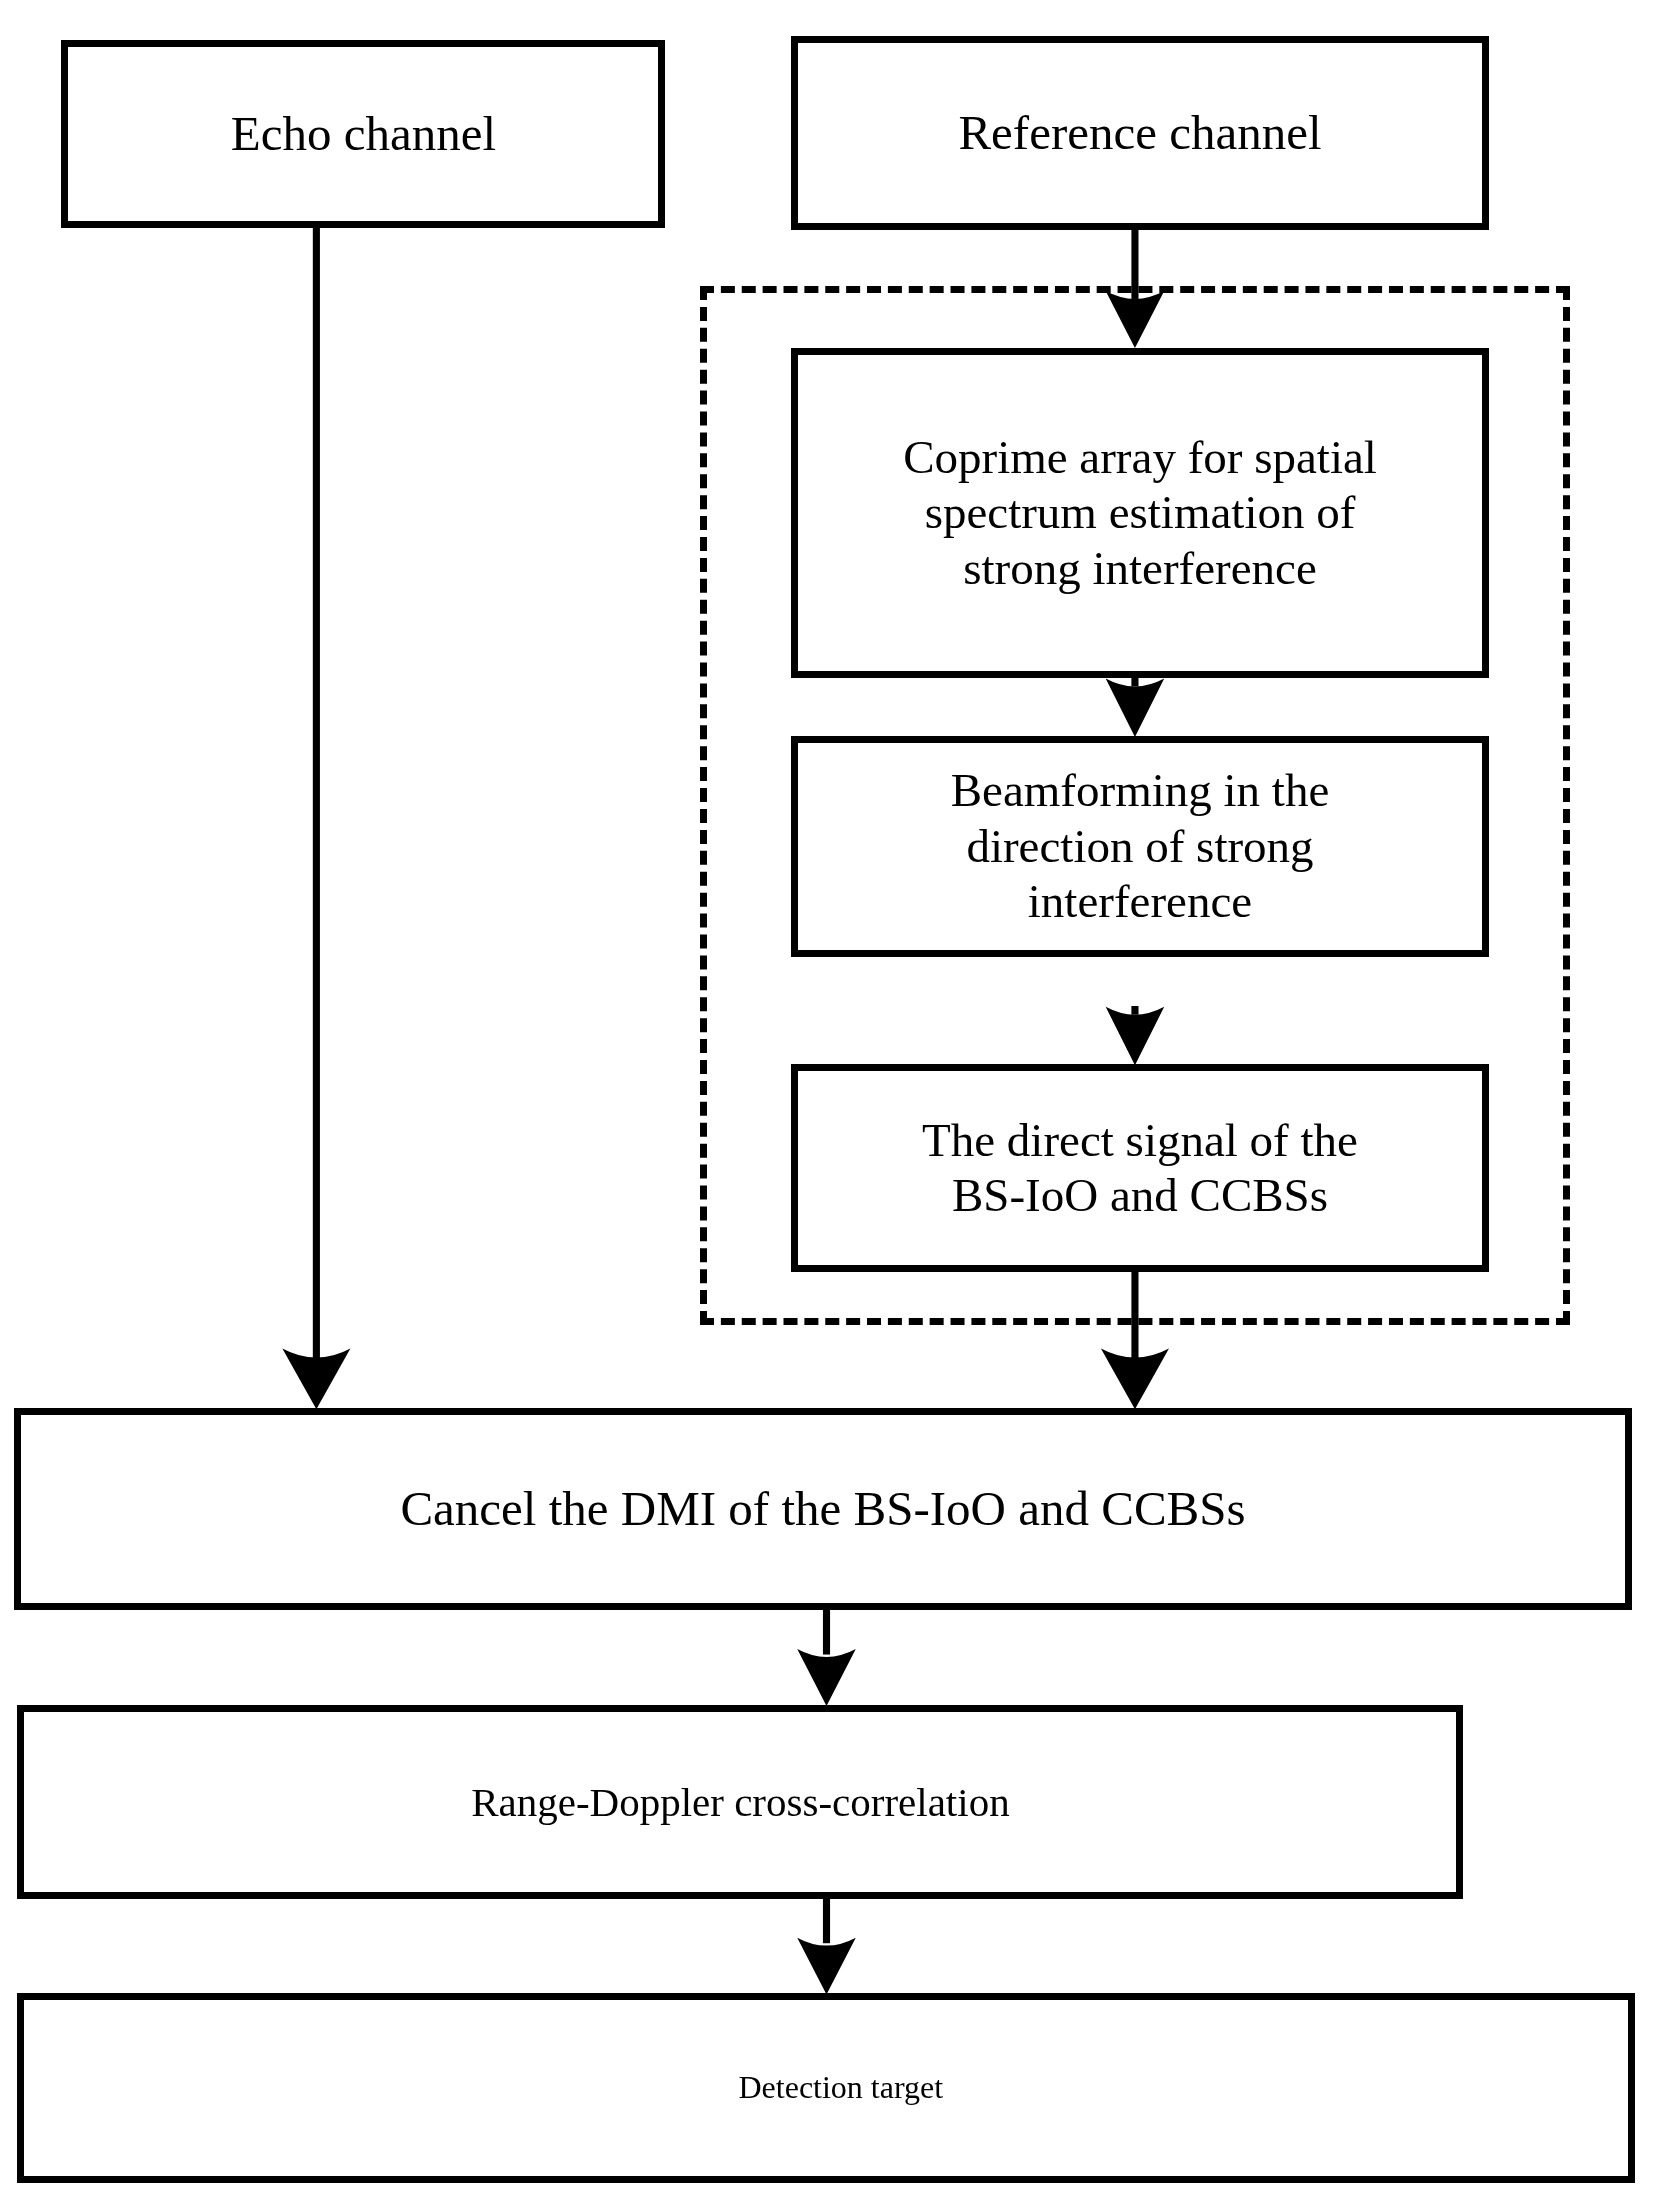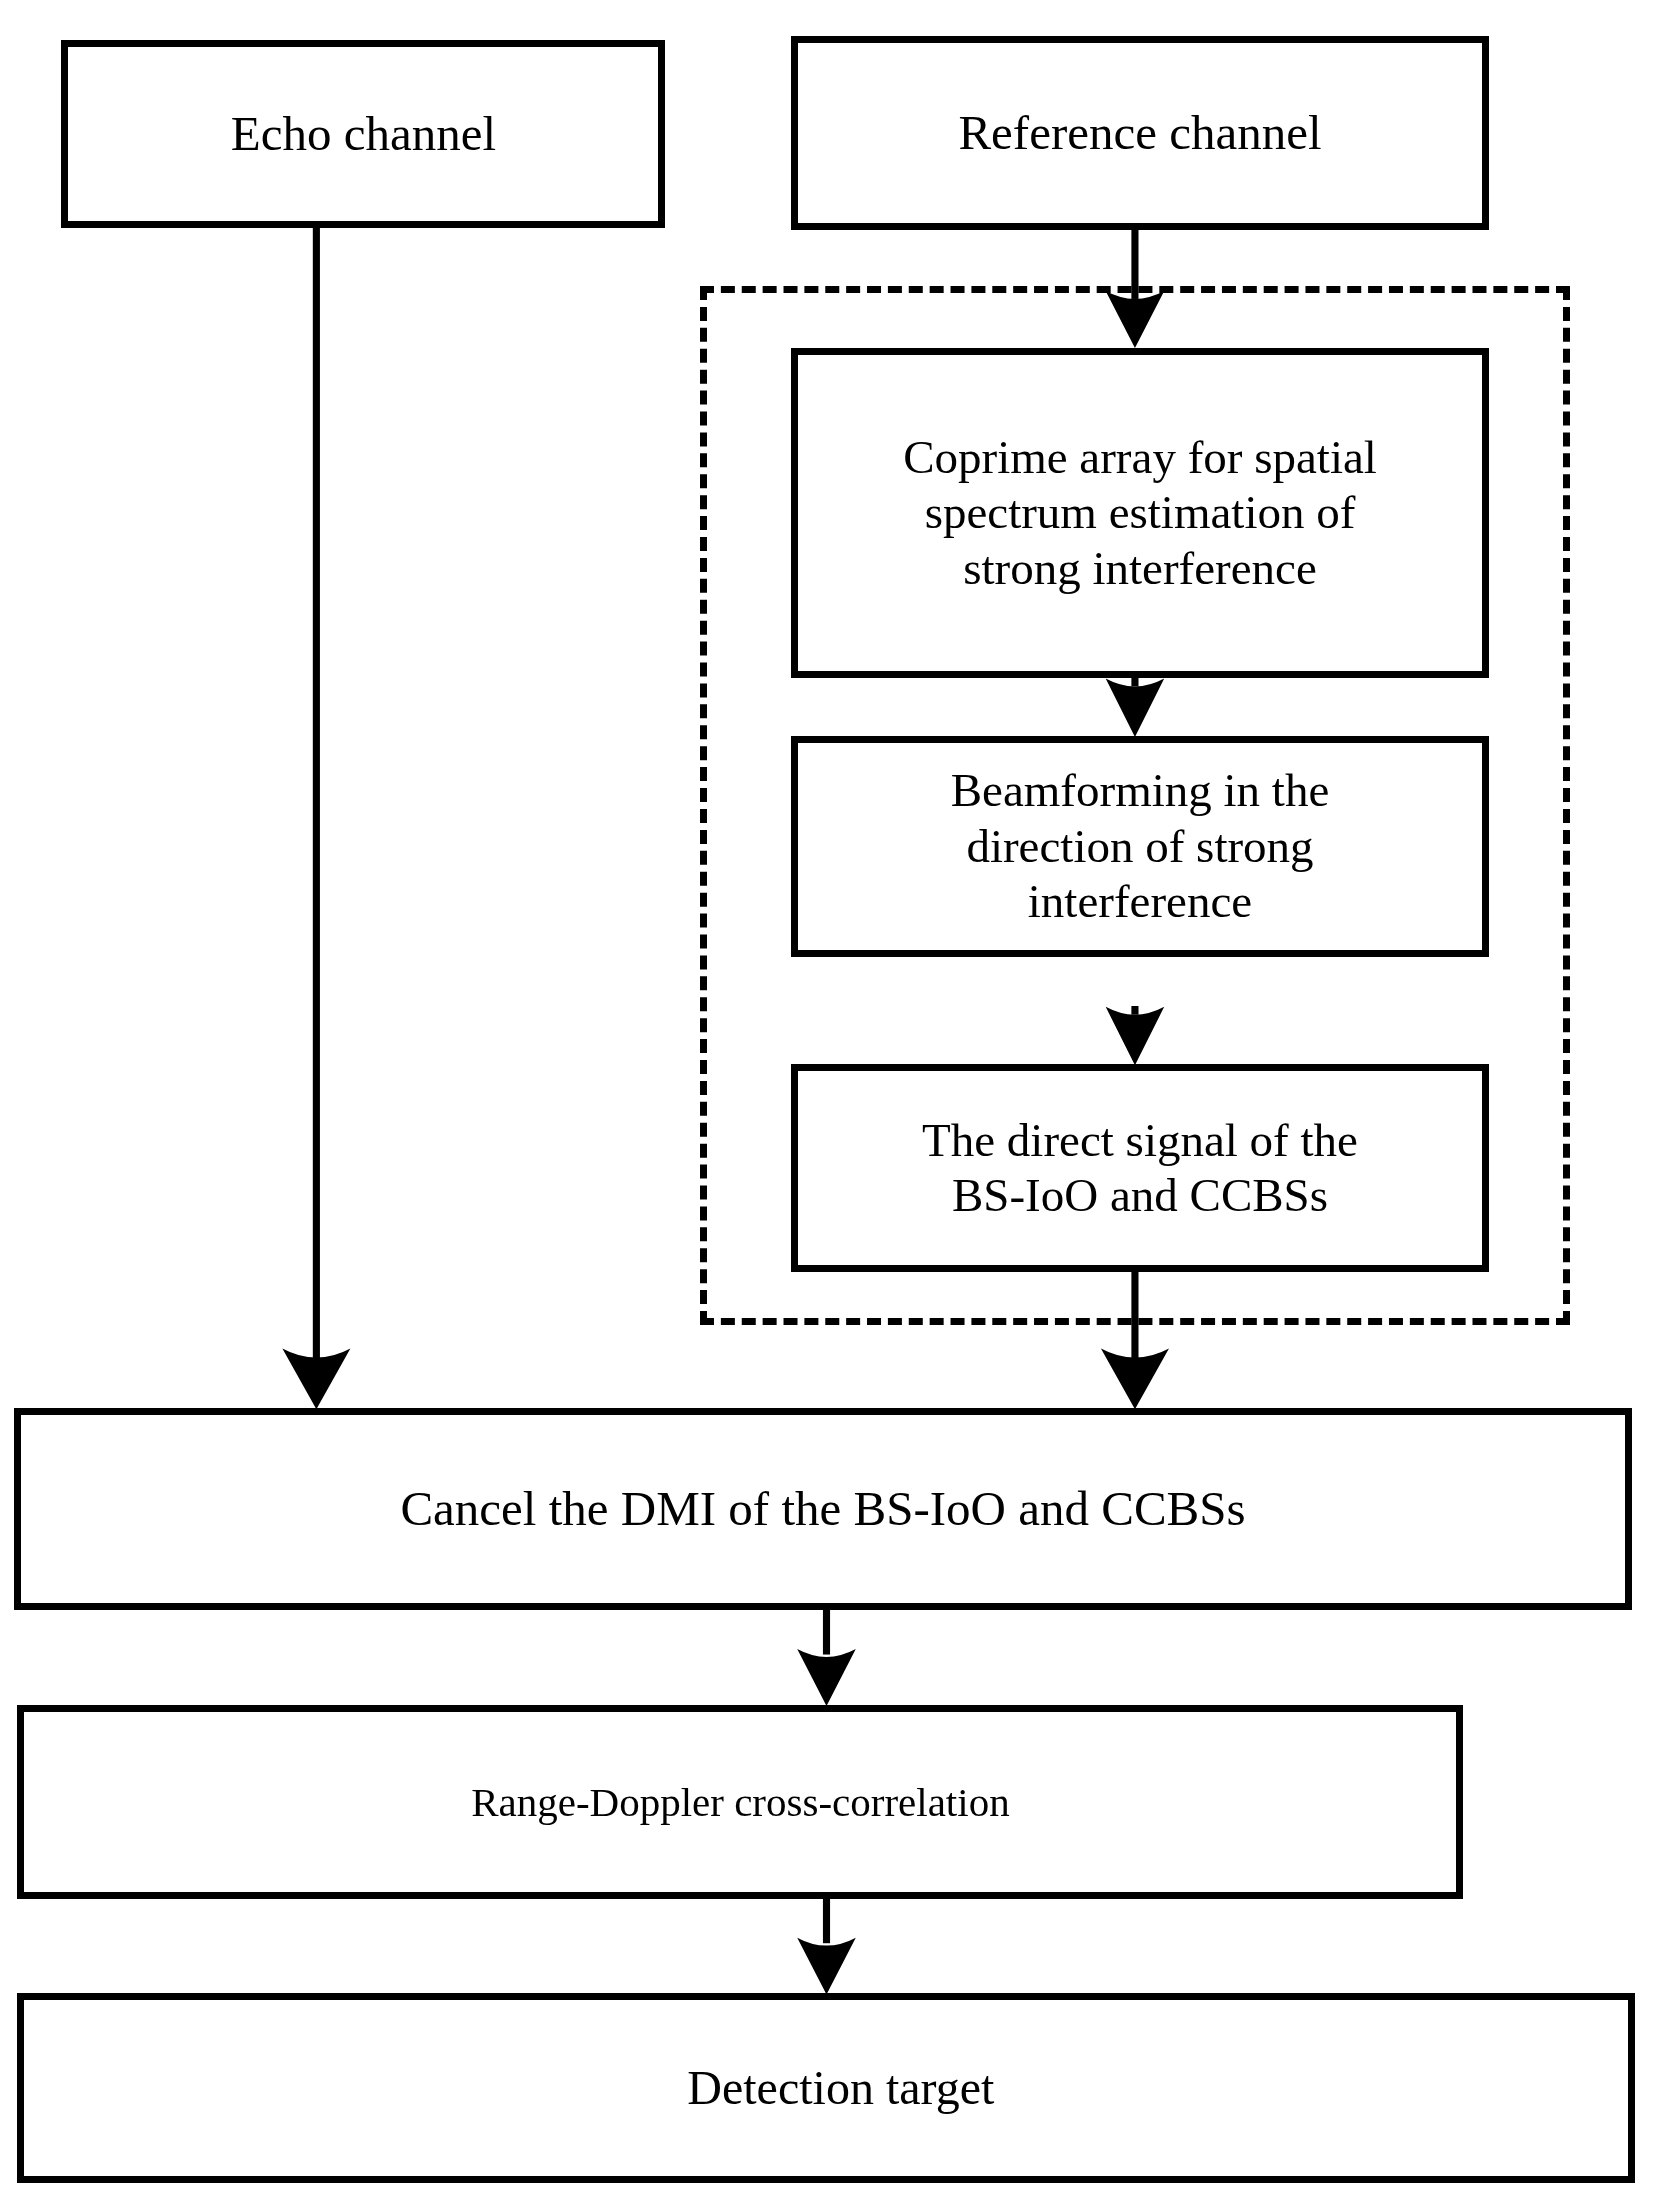--- a/index.html
+++ b/index.html
@@ -35,21 +35,21 @@
     white-space: pre-line;
   }
   
   #node-echo-channel      { left: 17.4px;   top: 40px;   width: 604px;  height: 188px;  font-size: 49px; margin-left: 44px; }
   #node-reference-channel { left: 791px; top: 36px;   width: 698px;  height: 194px;  font-size: 49px; }
   #node-coprime-array     { left: 791px; top: 348px;  width: 698px;  height: 330px;  font-size: 47px; }
   #node-beamforming       { left: 791px; top: 736px;  width: 698px;  height: 221px;  font-size: 47px; }
   #node-direct-signal     { left: 791px; top: 1064px; width: 698px;  height: 208px;  font-size: 47px; }
   #node-cancel-dmi        { left: 14px;   top: 1408px; width: 1618px; height: 202px;  font-size: 49px; }
   #node-range-doppler     { left: 17.4px;   top: 1705px; width: 1446px; height: 194px;  font-size: 41px; }
-  #node-detection-target  { left: 17.4px;   top: 1993px; width: 1618px; height: 190px;  font-size: 48px; padding-left: 43px; }
+  #node-detection-target  { left: 17.4px;   top: 1993px; width: 1618px; height: 190px;  font-size: 32px; padding-left: 43px; }
 
   
   #dashed-group {
     position: absolute;
     left: 700px;
     top: 286px;
     width: 870px;
     height: 1039px;
     box-sizing: border-box;
     border: 7.1px dashed #000000;

